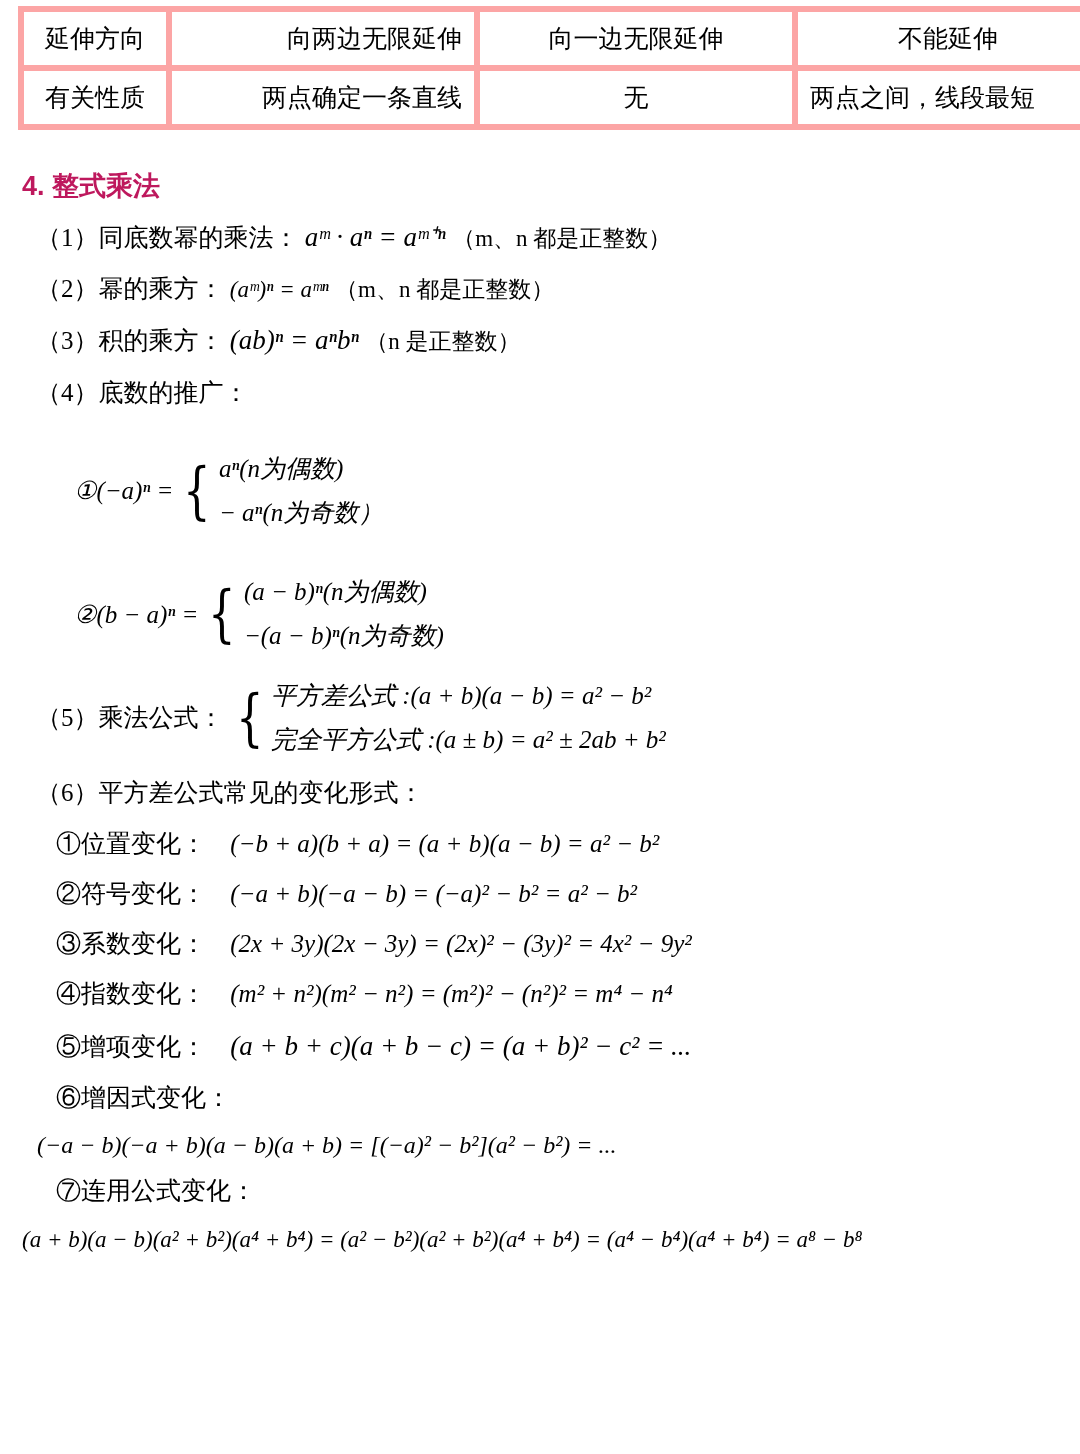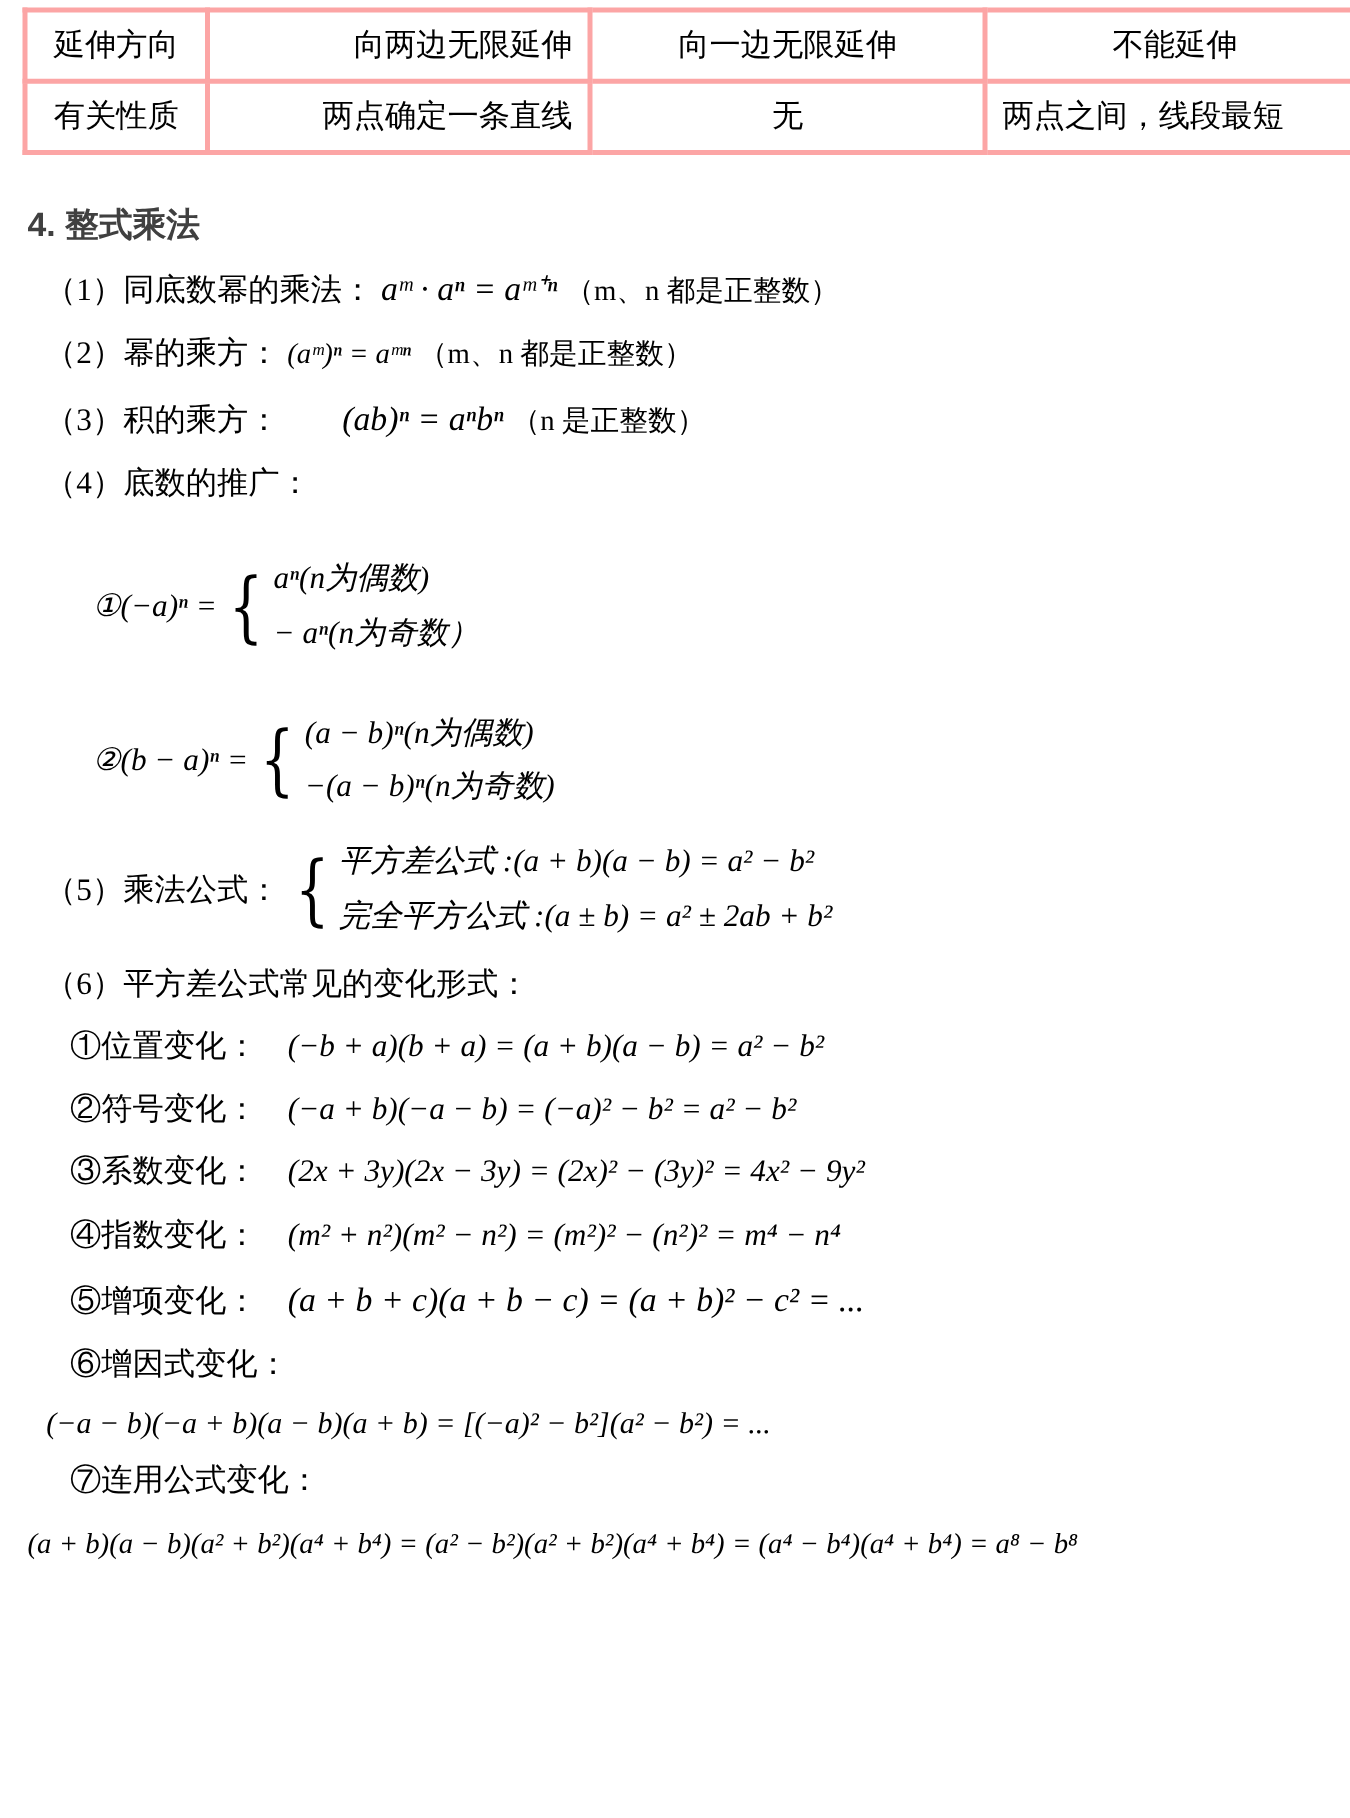--- a/index.html
+++ b/index.html
@@ -25,21 +25,21 @@
   .tbl-wrap {
     padding: 6px 18px 0 18px;
   }
   table.props {
     border-collapse: collapse;
     width: 960px;
     margin: 0 auto;
     table-layout: fixed;
   }
   table.props td {
-    border: 4px solid #fca5a5;
+    border: 6px solid #fca5a5;
     padding: 10px 12px;
     font-size: 25px;
     line-height: 1.32;
     vertical-align: middle;
     font-family: "Liberation Serif", "DejaVu Serif", serif;
   }
   td.rowhead {
     width: 118px;
     text-align: center;
     padding: 10px 6px;
@@ -139,40 +139,40 @@
       <tr>
         <td class="rowhead">有关性质</td>
         <td class="c1">两点确定一条直线</td>
         <td class="c2">无</td>
         <td class="c3 left">两点之间，线段最短</td>
       </tr>
     </tbody>
       </table>
   </div>
 
-  <div class="sec-title" style="color: #404040;">
+  <div class="sec-title" style="color: #be185d;">
     <span>4.</span>
     <span>整式乘法</span>
   </div>
 
   <div class="line indent1">
     <span>（1）同底数幂的乘法：</span>
     <span class="mi" style="font-size:27px;">aᵐ · aⁿ = aᵐ⁺ⁿ</span>
     <span class="small-cn">（m、n 都是正整数）</span>
   </div>
 
   <div class="line indent1">
     <span>（2）幂的乘方：</span>
     <span class="mi" style="font-size:23px;font-family:Liberation Serif, serif;">(aᵐ)ⁿ = aᵐⁿ</span>
     <span class="small-cn">（m、n 都是正整数）</span>
   </div>
 
   <div class="line indent1">
     <span>（3）积的乘方：</span>
-    <span class="mi" style="font-size:27px;margin-left:44px;">(ab)ⁿ = aⁿbⁿ</span>
+    <span class="mi" style="font-size:27px;">(ab)ⁿ = aⁿbⁿ</span>
     <span class="small-cn">（n 是正整数）</span>
   </div>
 
   <div class="line indent1">（4）底数的推广：</div>
 
   <div class="eqline">
     <span class="lead mi">①(−a)ⁿ =</span>
     <span class="cases">
       <span class="brace">{</span>
       <span class="cases-rows">

